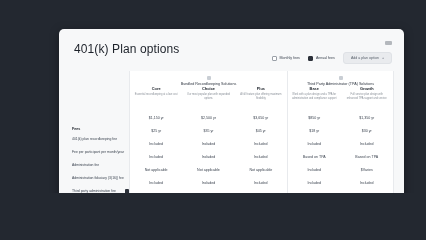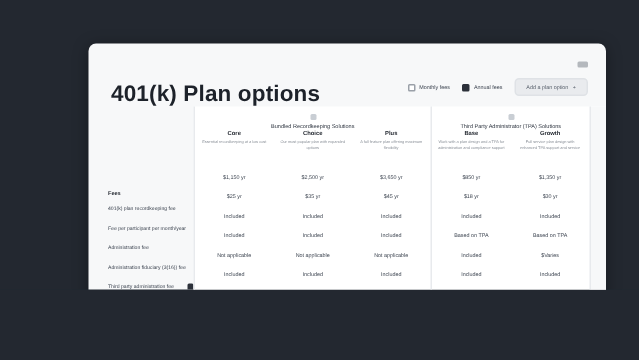--- a/index.html
+++ b/index.html
@@ -25,22 +25,22 @@
   .topbar {
     position: relative;
     height: 42px;
   }
   .menu-dots {
     position: absolute; right: 12px; top: 12px;
     width: 7px; height: 4px; background: #b4b8bd; border-radius: 1px;
   }
 
   .title {
-    position: absolute; left: 15px; top: 25px;
-    font-size: 15px; font-weight: bold; color: #1d222a;
+    position: absolute; left: 15px; top: 13px;
+    font-size: 12px; font-weight: normal; color: #1d222a;
     letter-spacing: .1px;
   }
 
   
   .controls {
     position: absolute; right: 12px; top: 23px;
     display: flex; align-items: center; gap: 8px;
   }
   .chk { display: flex; align-items: center; gap: 3px; }
   .chk .box {

